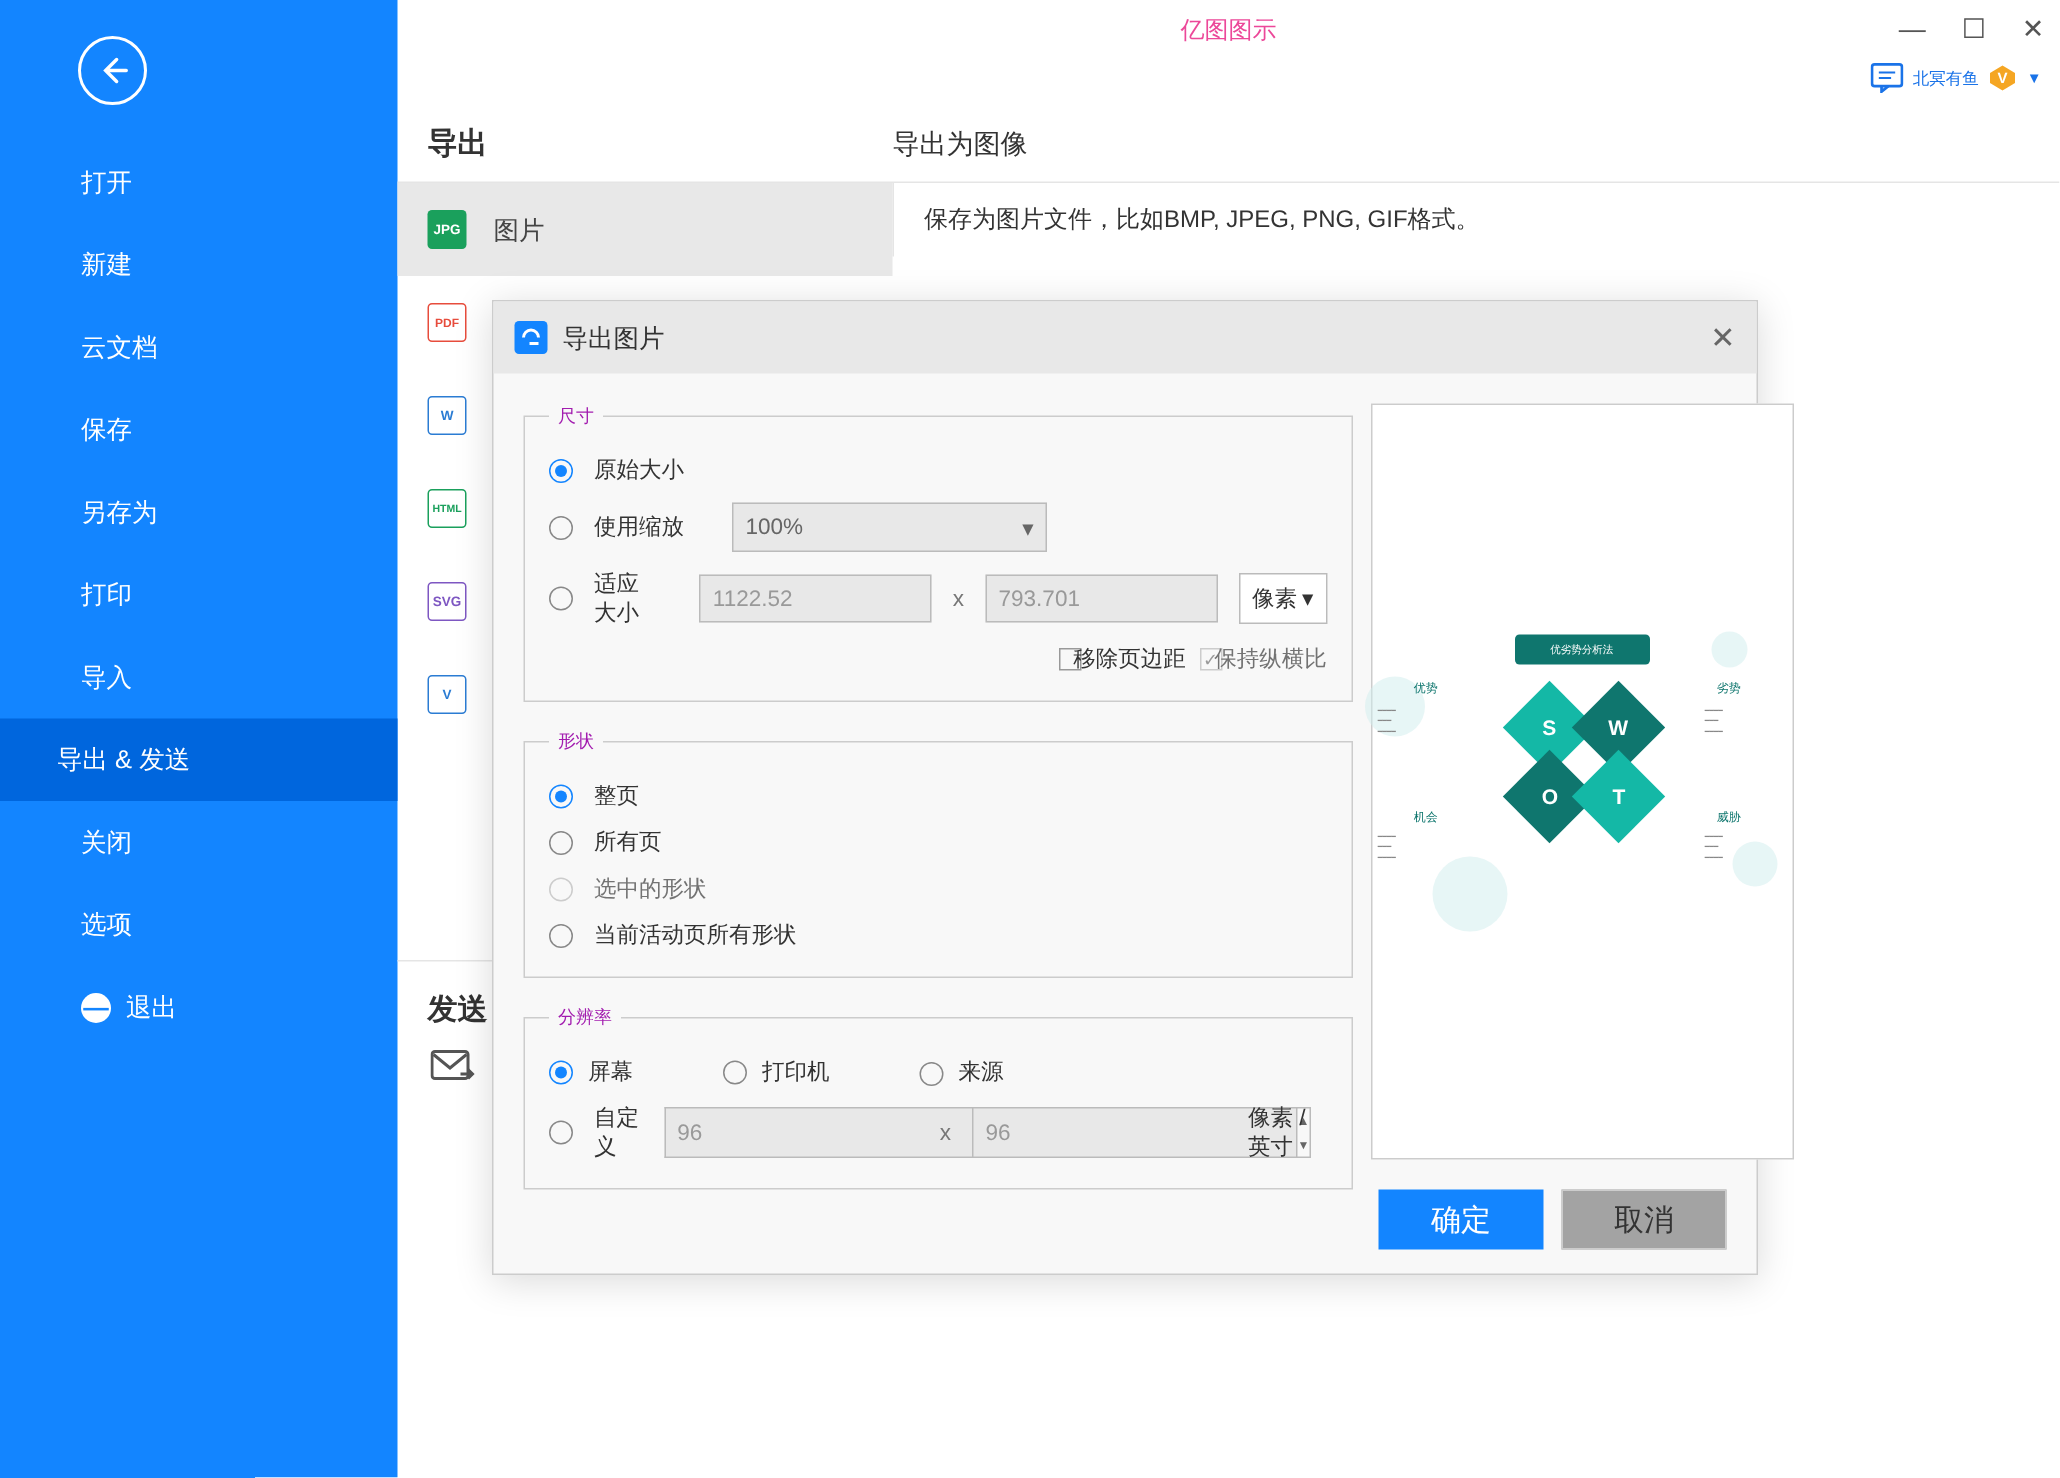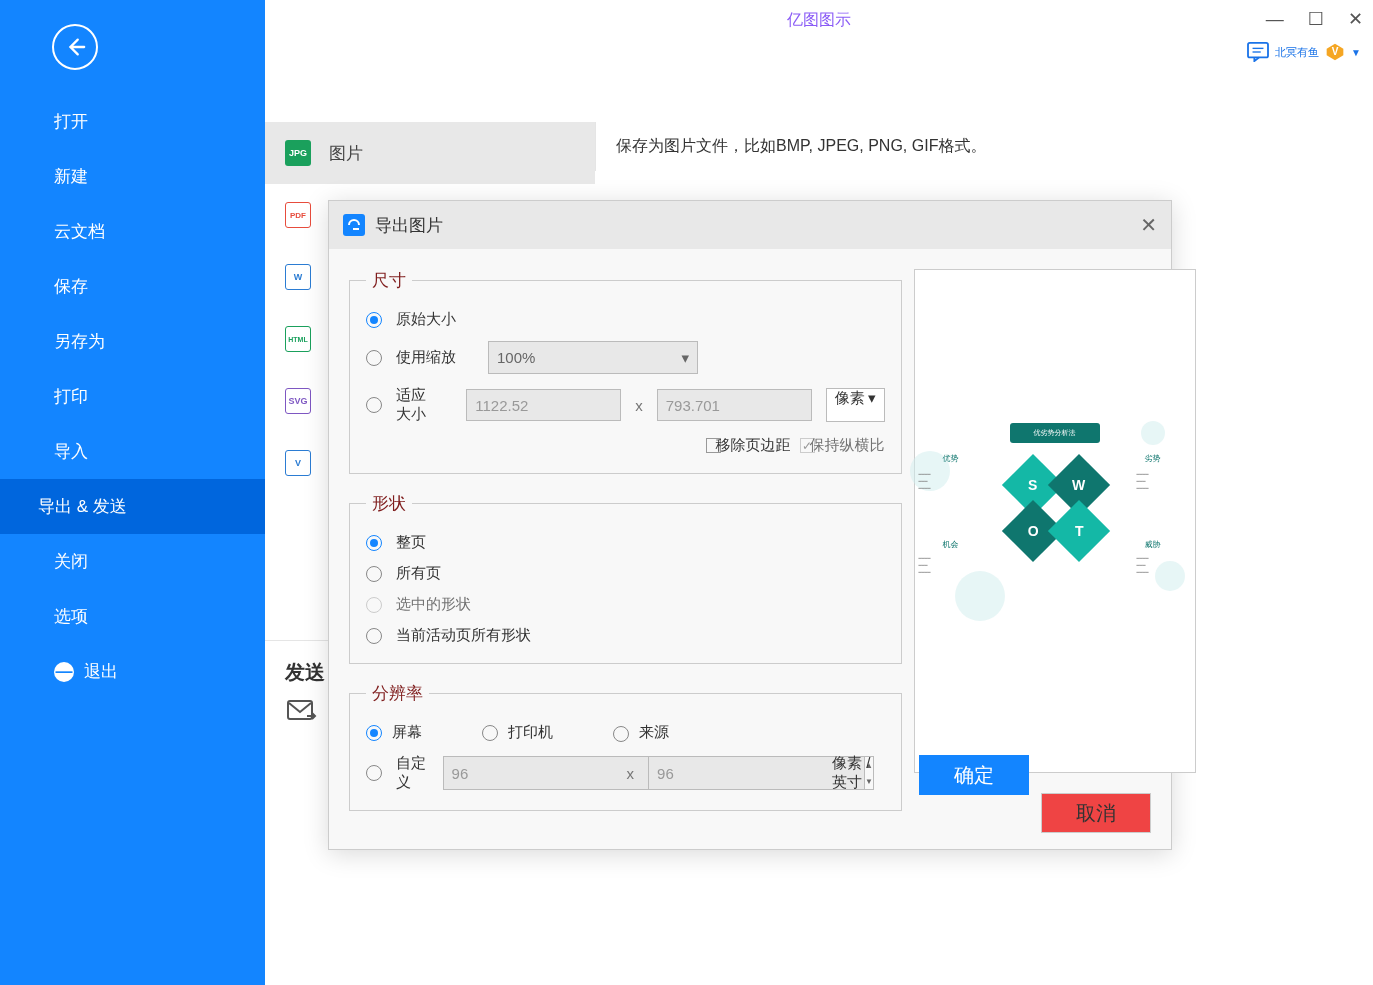--- a/index.html
+++ b/index.html
@@ -1,19 +1,19 @@
 <!DOCTYPE html>
 <html><head>
 <meta charset="utf-8">
 <style>
 * { box-sizing: border-box; margin: 0; padding: 0; font-family: "Microsoft YaHei", "PingFang SC", sans-serif; }
 body { width: 1373px; height: 985px; background: #fff; overflow: hidden; position: relative; }
 
 .titlebar { position: absolute; top: 0; left: 265px; right: 0; height: 40px; display: flex; align-items: center; justify-content: center; }
-.titlebar .title { font-size: 16px; color: #8b5cf6; font-family: Liberation Serif, serif; }
+.titlebar .title { font-size: 16px; color: #ec4899; font-family: Liberation Serif, serif; }
 .win-controls { position: absolute; right: 10px; top: 8px; display: flex; gap: 24px; align-items: center; }
 .win-controls span { font-size: 18px; color: #555; cursor: pointer; }
 
 .user-area { position: absolute; right: 12px; top: 42px; display: flex; align-items: center; gap: 6px; }
 .user-area .chat-icon { color: #1a73e8; }
 .user-area .username { color: #1a73e8; font-size: 11px; }
 .user-area .badge { width: 20px; height: 20px; }
 .user-area .dropdown-caret { color: #1a73e8; font-size: 10px; }
 
 .sidebar { position: absolute; left: 0; top: 0; bottom: 0; width: 265px; background: #1385ff; color: #fff; }
@@ -48,46 +48,46 @@
 .dialog-title { height: 48px; background: #e8e8e8; display: flex; align-items: center; padding: 0 14px; gap: 10px; }
 .dialog-title .logo { width: 22px; height: 22px; background: #1385ff; border-radius: 3px; display: flex; align-items: center; justify-content: center; }
 .dialog-title .text { font-size: 17px; color: #333; font-weight: 500; }
 .dialog-title .close { margin-left: auto; font-size: 20px; color: #666; cursor: pointer; }
 
 .dialog-body { display: flex; padding: 20px; gap: 12px; height: 540px; }
 .left-panel { flex: 1; display: flex; flex-direction: column; gap: 18px; }
 .right-panel { width: 316px; height: 504px; background: #fff; border: 1px solid #ccc; display: flex; align-items: center; justify-content: center; }
 
 fieldset { border: 1px solid #ccc; padding: 14px 16px 18px 16px; background: #f8f8f8; }
-legend { font-size: 17px; color: #7f1d1d; padding: 0 6px; }
+legend { font-size: 12px; color: #a21caf; padding: 0 6px; }
 .row { display: flex; align-items: center; gap: 14px; margin-top: 12px; font-size: 15px; color: #333; }
 .row:first-of-type { margin-top: 4px; }
 .radio { width: 16px; height: 16px; border: 1.5px solid #888; border-radius: 50%; display: inline-flex; align-items: center; justify-content: center; cursor: pointer; flex-shrink: 0; }
 .radio.checked { border-color: #1385ff; }
 .radio.checked::after { content: ""; width: 8px; height: 8px; background: #1385ff; border-radius: 50%; }
 .radio.disabled { border-color: #ccc; }
 .checkbox { width: 15px; height: 15px; border: 1.5px solid #999; display: inline-flex; align-items: center; justify-content: center; cursor: pointer; flex-shrink: 0; }
 .checkbox.checked::after { content: "✓"; font-size: 12px; color: #999; }
 .checkbox.disabled { border-color: #ccc; }
 .label-disabled { color: #737373; }
 input[type=text], select { border: 1px solid #bbb; background: #e8e8e8; padding: 6px 8px; font-size: 15px; color: #666; }
 input[type=text]:disabled { color: #999; }
 .combo { width: 210px; height: 33px; background: #e8e8e8; border: 1px solid #bbb; display: flex; align-items: center; padding: 0 8px; justify-content: space-between; color: #666; }
 .num-input { width: 155px; height: 32px; }
-.unit-combo { width: 82px; height: 34px; background: #fff; border: 1px solid #bbb; display: flex; align-items: flex-start; padding: 0 8px; justify-content: space-between; }
+.unit-combo { width: 82px; height: 34px; background: #fff; border: 1px solid #bbb; display: flex; align-items: center; padding: 0 8px; justify-content: space-between; }
 .x-lbl { color: #777; }
 .spinner { width: 170px; height: 34px; display: flex; }
 .spinner input { flex: 1; border-right: none; }
 .spinner .spin-btns { width: 20px; border: 1px solid #bbb; display: flex; flex-direction: column; }
 .spinner .spin-btns span { flex: 1; display: flex; align-items: center; justify-content: center; font-size: 8px; color: #666; cursor: pointer; }
 
 .dialog-footer { position: absolute; bottom: 16px; right: 20px; display: flex; gap: 12px; }
 .btn { width: 110px; height: 40px; display: flex; align-items: center; justify-content: center; font-size: 20px; cursor: pointer; }
 .btn-primary { background: #1385ff; color: #fff; }
-.btn-default { background: #ef4444; color: #333; border: 1px solid #ccc; margin-top: 38px; }
+.btn-default { background: #a3a3a3; color: #333; border: 1px solid #ccc; }
 
 .swot-preview { width: 280px; height: 200px; position: relative; }
 .swot-title { position: absolute; top: 2px; left: 50%; transform: translateX(-50%); width: 90px; height: 20px; background: #0f766e; color: #fff; font-size: 7px; display: flex; align-items: center; justify-content: center; border-radius: 3px; }
 .swot-box { width: 44px; height: 44px; position: absolute; display: flex; align-items: center; justify-content: center; color: #fff; font-weight: bold; font-size: 14px; transform: rotate(45deg); }
 .swot-s { background: #14b8a6; top: 42px; left: 96px; }
 .swot-w { background: #0f766e; top: 42px; left: 142px; }
 .swot-o { background: #0f766e; top: 88px; left: 96px; }
 .swot-t { background: #14b8a6; top: 88px; left: 142px; }
 .swot-lbl { position: absolute; font-size: 8px; width: 40px; color: #0f766e; }
 .swot-txt { position: absolute; font-size: 5px; color: #888; line-height: 1.4; width: 62px; }
@@ -155,20 +155,24 @@
   <div class="side-item">
       <span>选项</span>
     </div>
   <div class="side-item">
       <span class="circle-icon">—</span>
       <span>退出</span>
     </div>
 </div>
 
 <div class="main">
+  <div class="section-header">
+    <div class="left">导出</div>
+    <div class="right">导出为图像</div>
+  </div>
 
   <div class="export-list">
     <div class="export-item selected">
       <span class="export-icon jpg">JPG</span>
       <span>图片</span>
     </div>
     <div class="export-item">
       <span class="export-icon pdf">PDF</span>
     </div>
     <div class="export-item">

